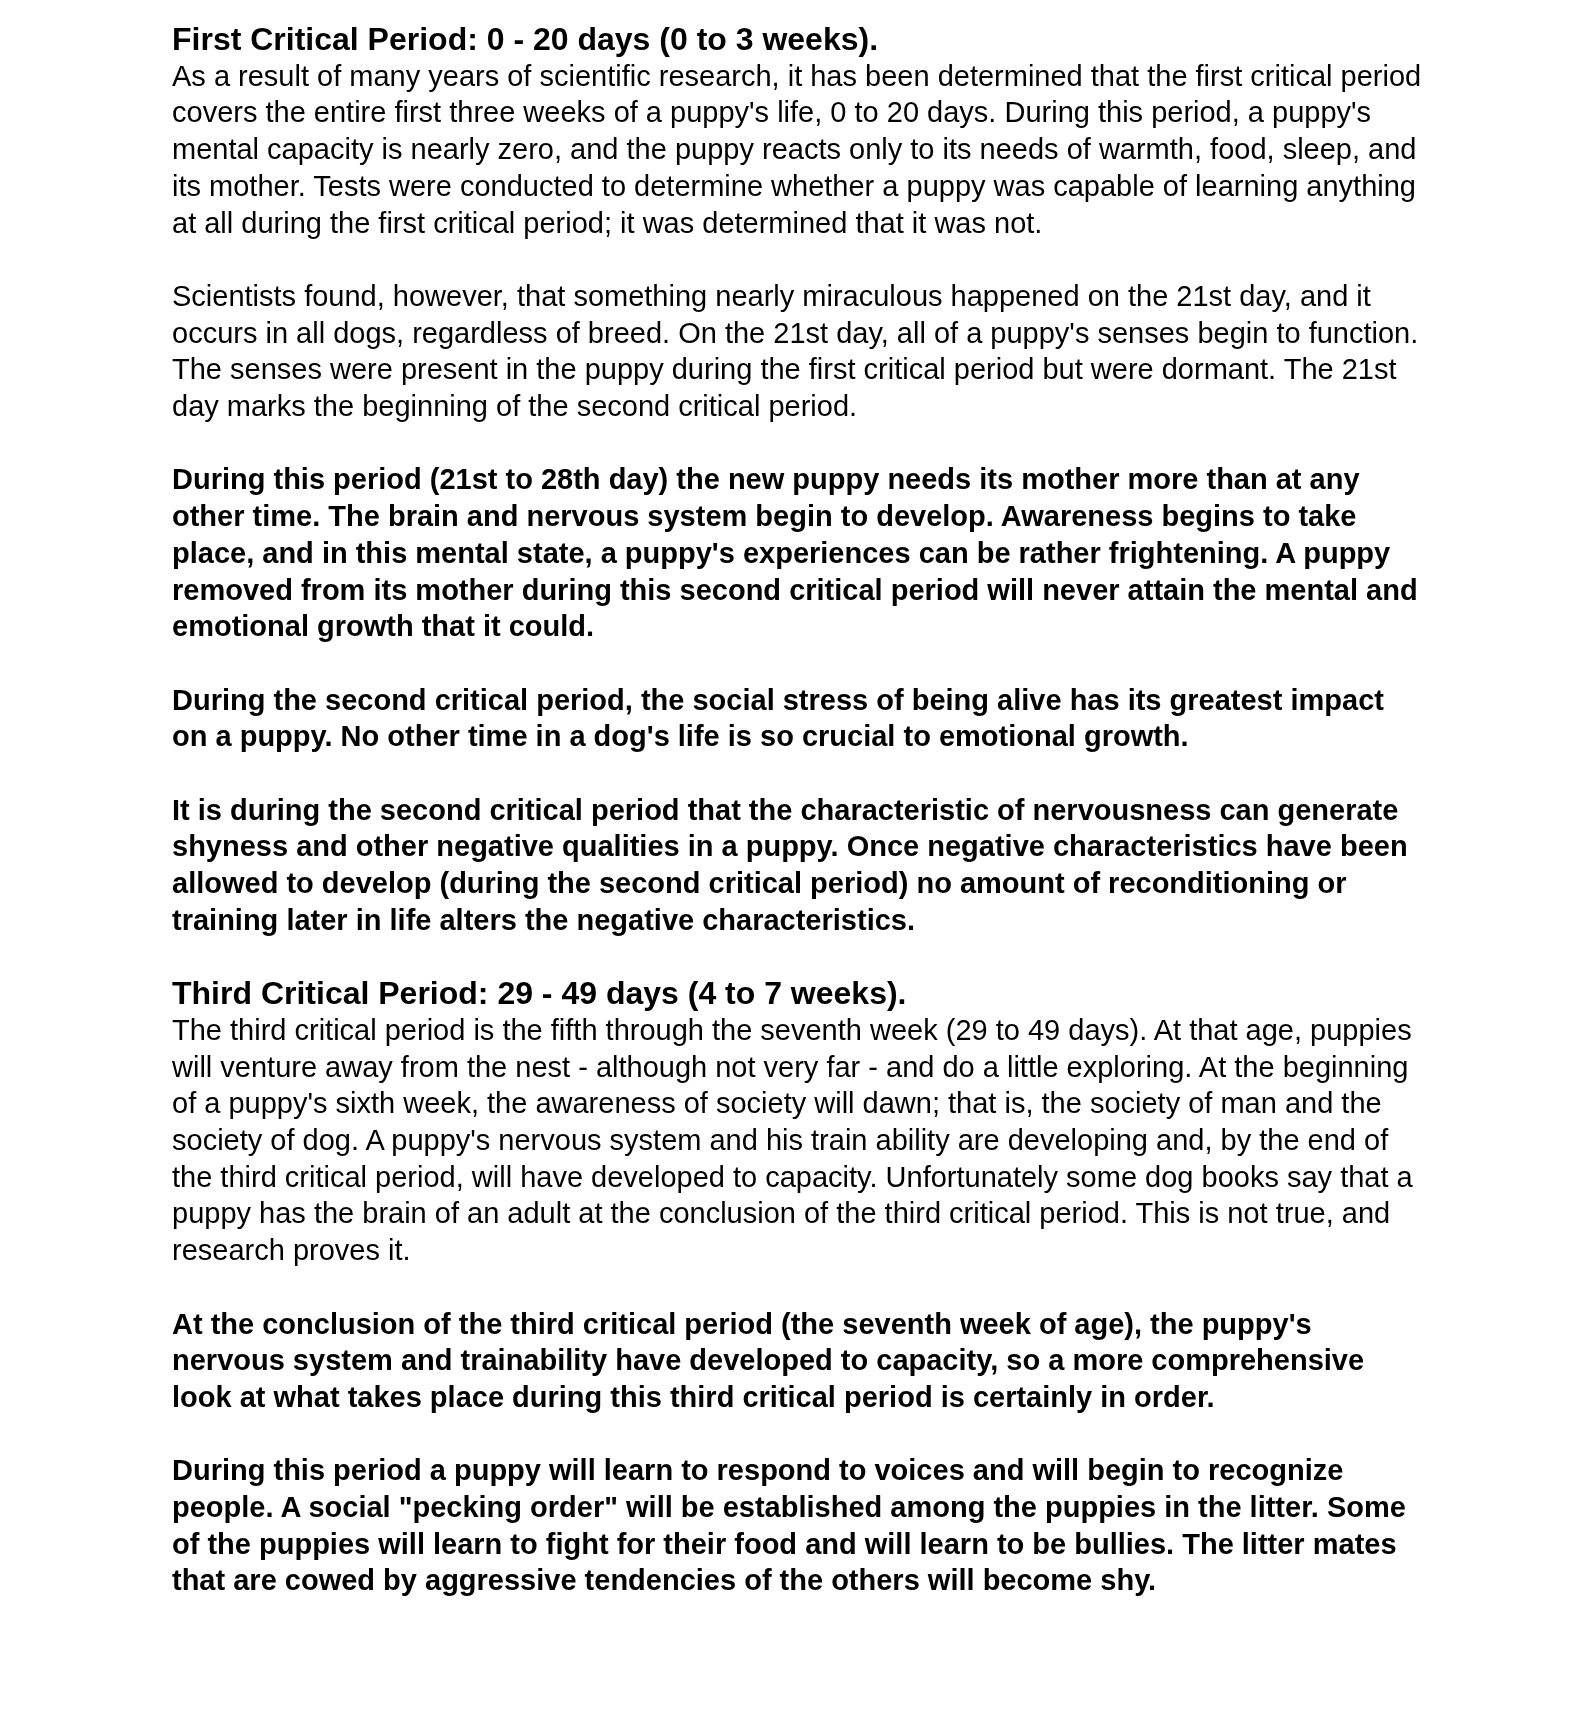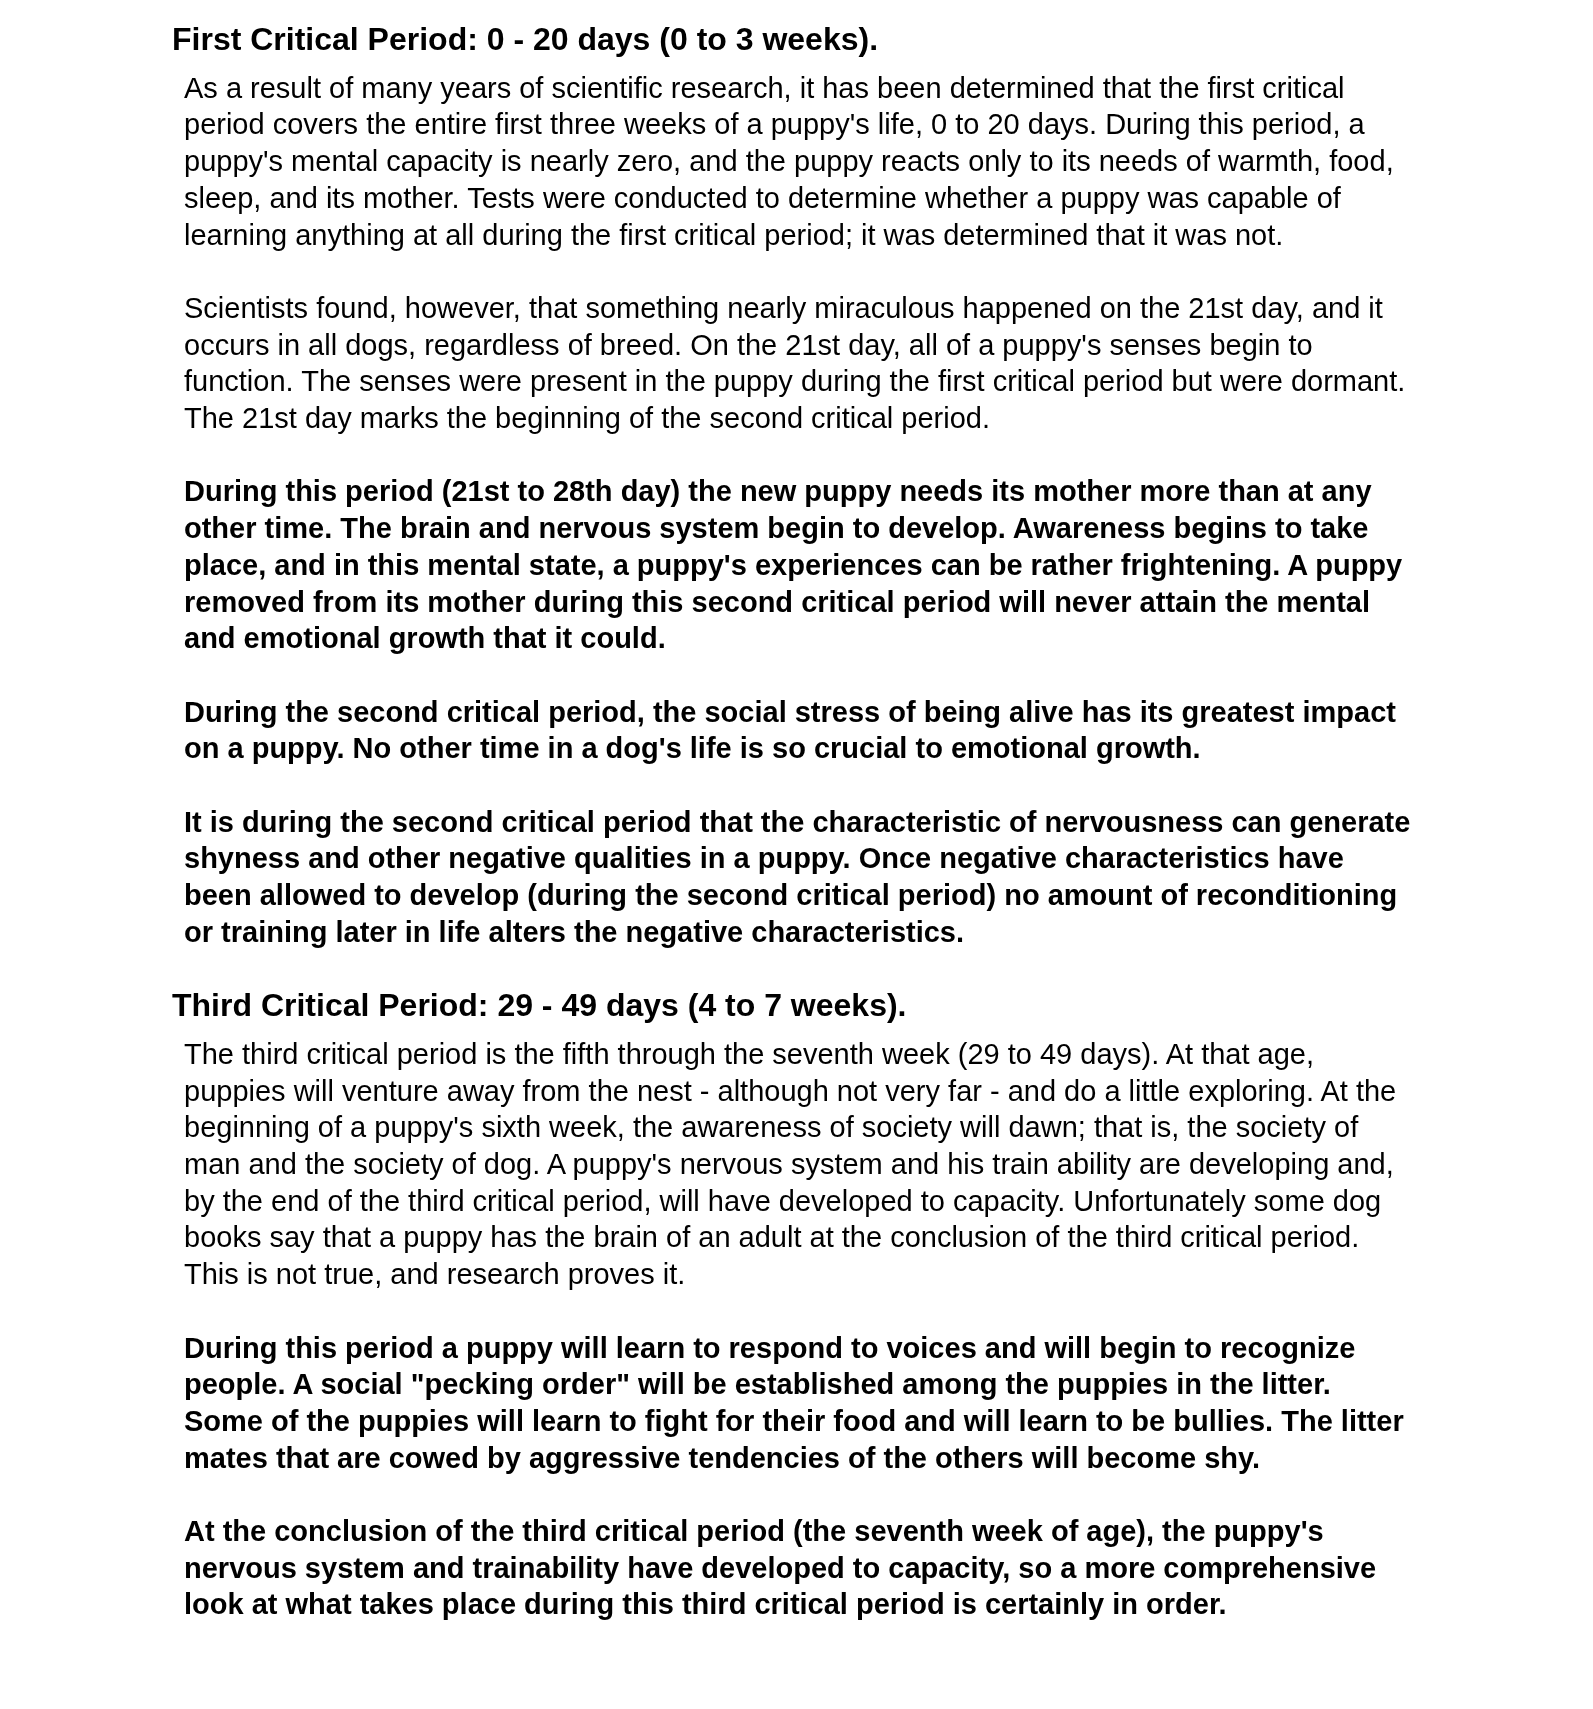--- a/index.html
+++ b/index.html
@@ -23,21 +23,21 @@
   .section + .section { margin-top: 36.7px; }
   h2.heading {
     margin: 0;
     padding: 0;
     font-size: 32px;
     line-height: 36.7px;
     font-weight: bold;
     color: #000000;
   }
   p.body-paragraph {
-    margin: 12px;
+    margin: 0;
     padding: 0;
   }
   p.body-paragraph + p.body-paragraph {
     margin-top: 36.7px;
     font-weight: bold;
   }
 </style>
 </head>
 <body>
 
@@ -51,17 +51,17 @@
   <section class="section">
     <p class="body-paragraph">Scientists found, however, that something nearly miraculous happened on the 21st day, and it occurs in all dogs, regardless of breed. On the 21st day, all of a puppy's senses begin to function. The senses were present in the puppy during the first critical period but were dormant. The 21st day marks the beginning of the second critical period.</p>
     <p class="body-paragraph">During this period (21st to 28th day) the new puppy needs its mother more than at any other time. The brain and nervous system begin to develop. Awareness begins to take place, and in this mental state, a puppy's experiences can be rather frightening. A puppy removed from its mother during this second critical period will never attain the mental and emotional growth that it could.</p>
     <p class="body-paragraph">During the second critical period, the social stress of being alive has its greatest impact on a puppy. No other time in a dog's life is so crucial to emotional growth.</p>
     <p class="body-paragraph">It is during the second critical period that the characteristic of nervousness can generate shyness and other negative qualities in a puppy. Once negative characteristics have been allowed to develop (during the second critical period) no amount of reconditioning or training later in life alters the negative characteristics.</p>
   </section>
 
   <section class="section">
     <h2 class="heading">Third Critical Period: 29 - 49 days (4 to 7 weeks).</h2>
     <p class="body-paragraph">The third critical period is the fifth through the seventh week (29 to 49 days). At that age, puppies will venture away from the nest - although not very far - and do a little exploring. At the beginning of a puppy's sixth week, the awareness of society will dawn; that is, the society of man and the society of dog. A puppy's nervous system and his train ability are developing and, by the end of the third critical period, will have developed to capacity. Unfortunately some dog books say that a puppy has the brain of an adult at the conclusion of the third critical period. This is not true, and research proves it.</p>
+    <p class="body-paragraph">At the conclusion of the third critical period (the seventh week of age), the puppy's nervous system and trainability have developed to capacity, so a more comprehensive look at what takes place during this third critical period is certainly in order.</p>
     <p class="body-paragraph">During this period a puppy will learn to respond to voices and will begin to recognize people. A social "pecking order" will be established among the puppies in the litter. Some of the puppies will learn to fight for their food and will learn to be bullies. The litter mates that are cowed by aggressive tendencies of the others will become shy.</p>
-    <p class="body-paragraph">At the conclusion of the third critical period (the seventh week of age), the puppy's nervous system and trainability have developed to capacity, so a more comprehensive look at what takes place during this third critical period is certainly in order.</p>
   </section>
 
 </div>
 
 </body></html>

